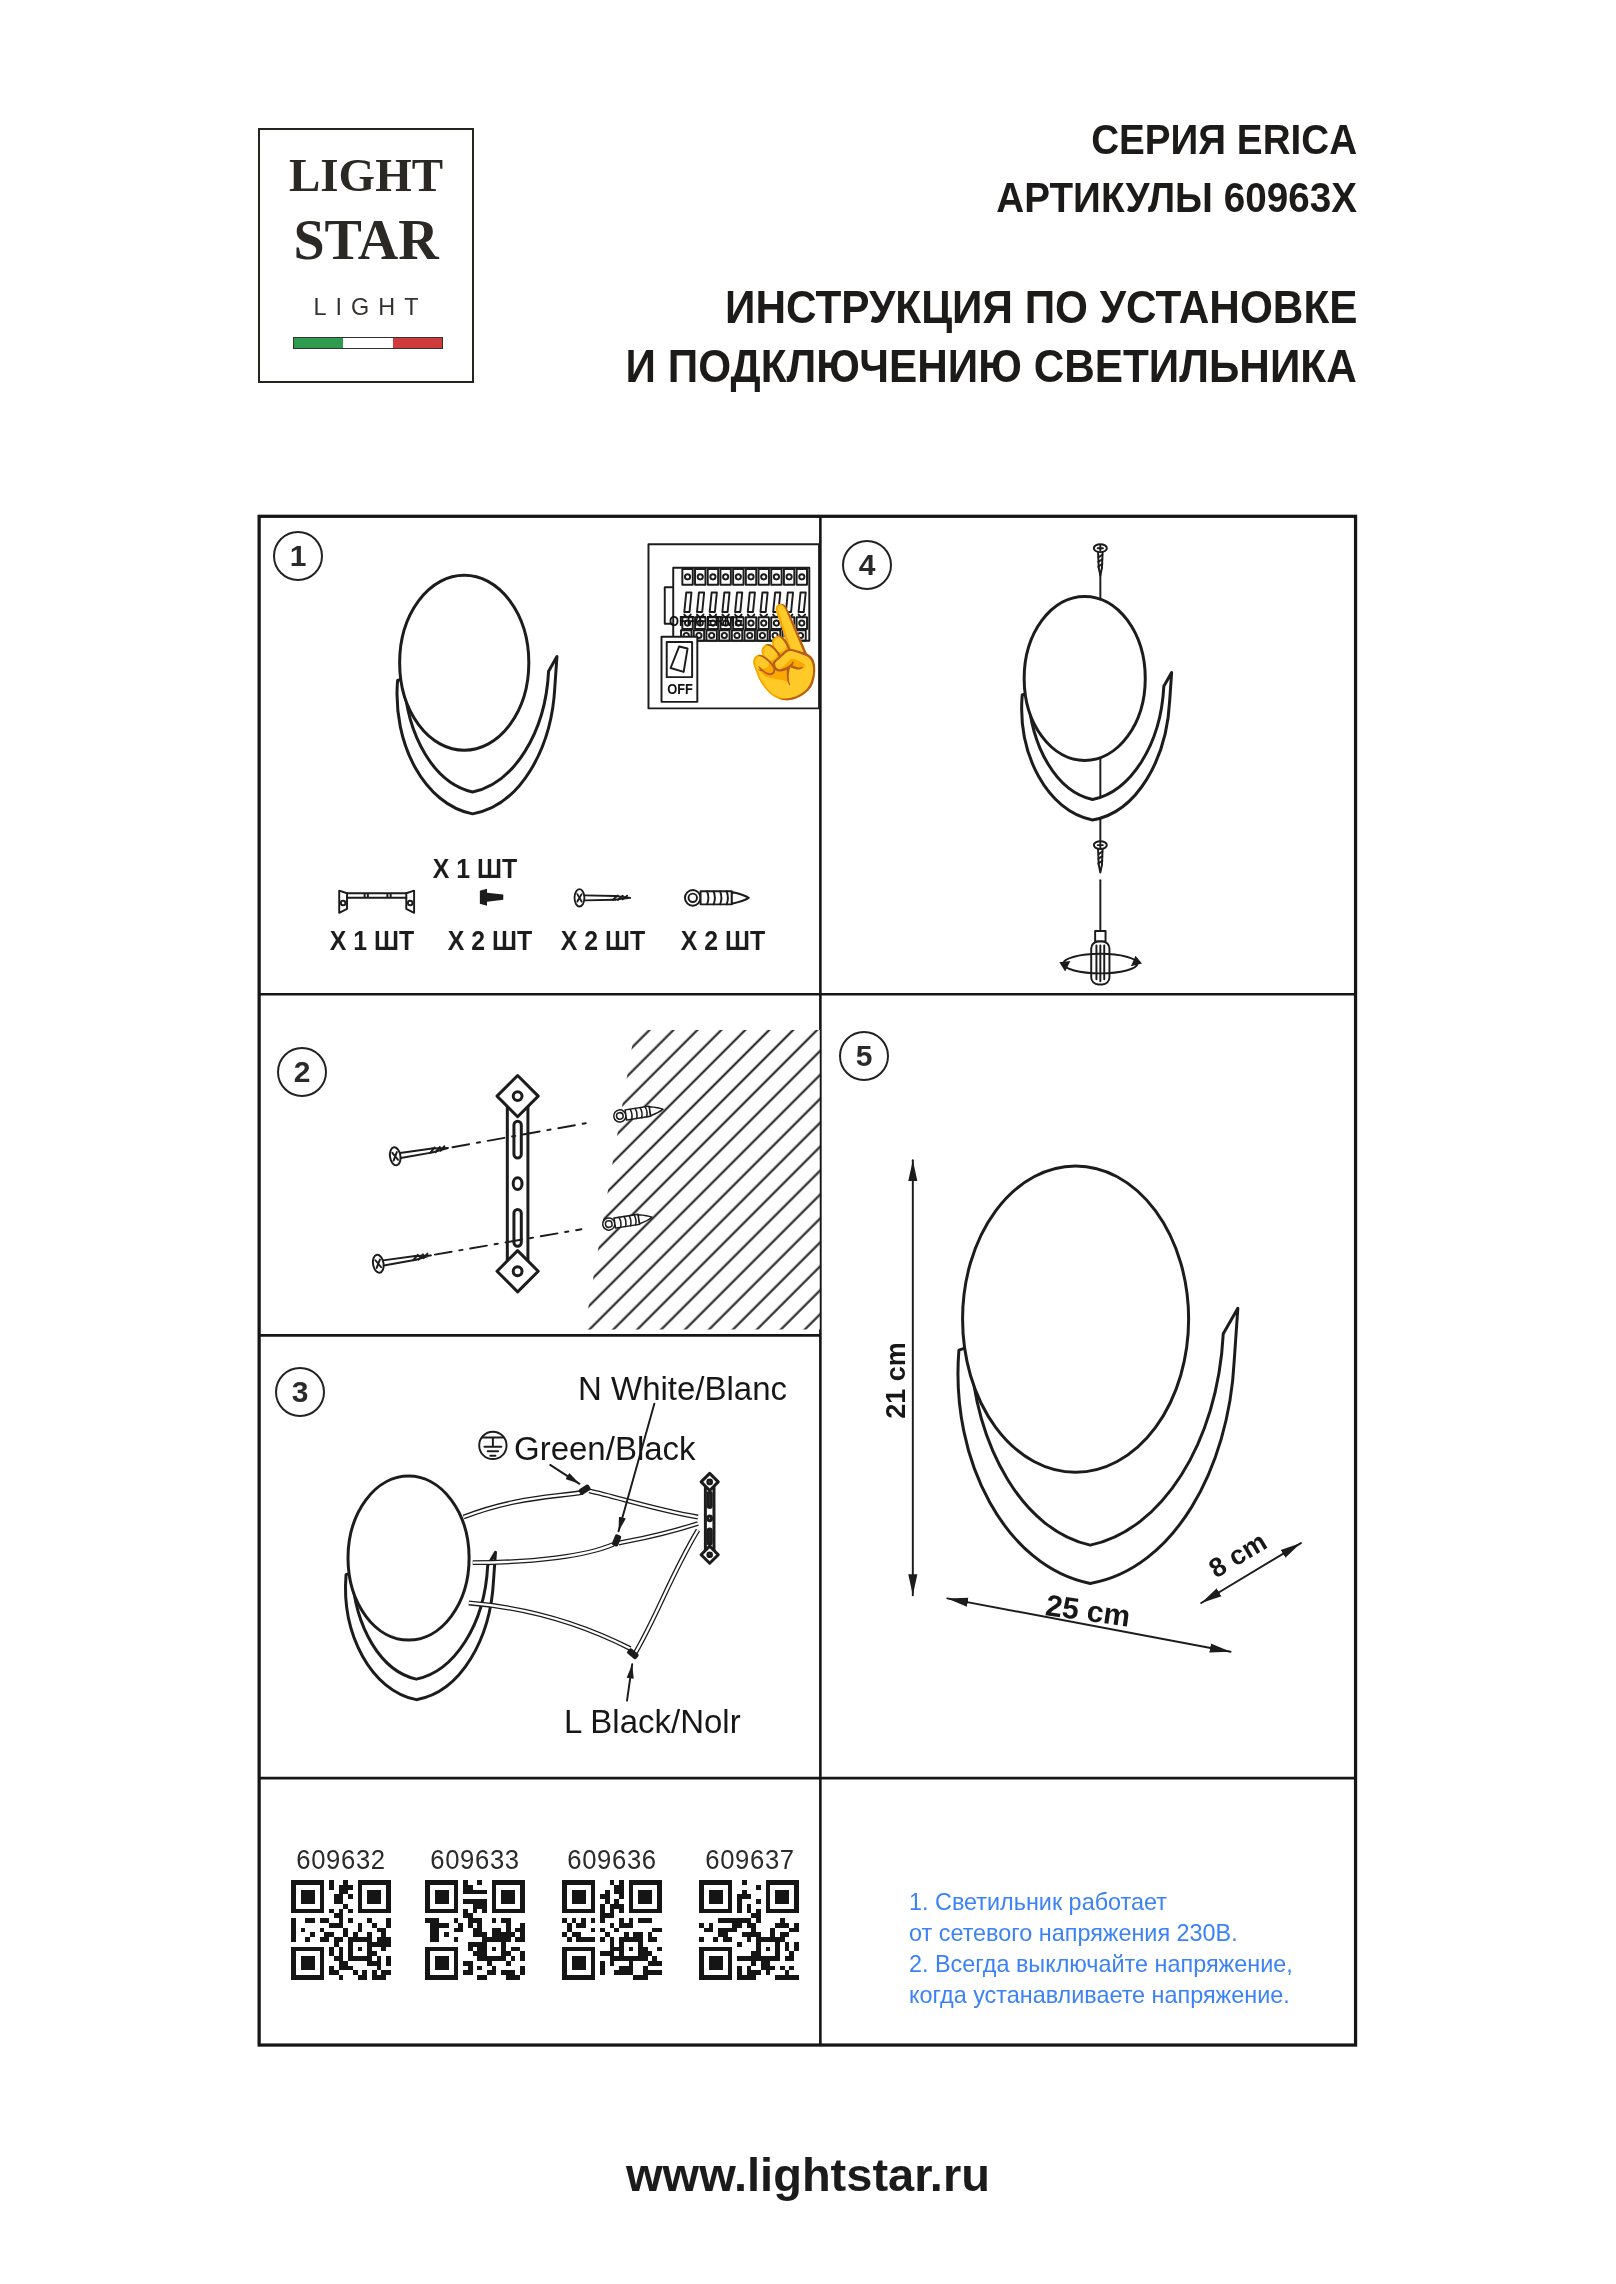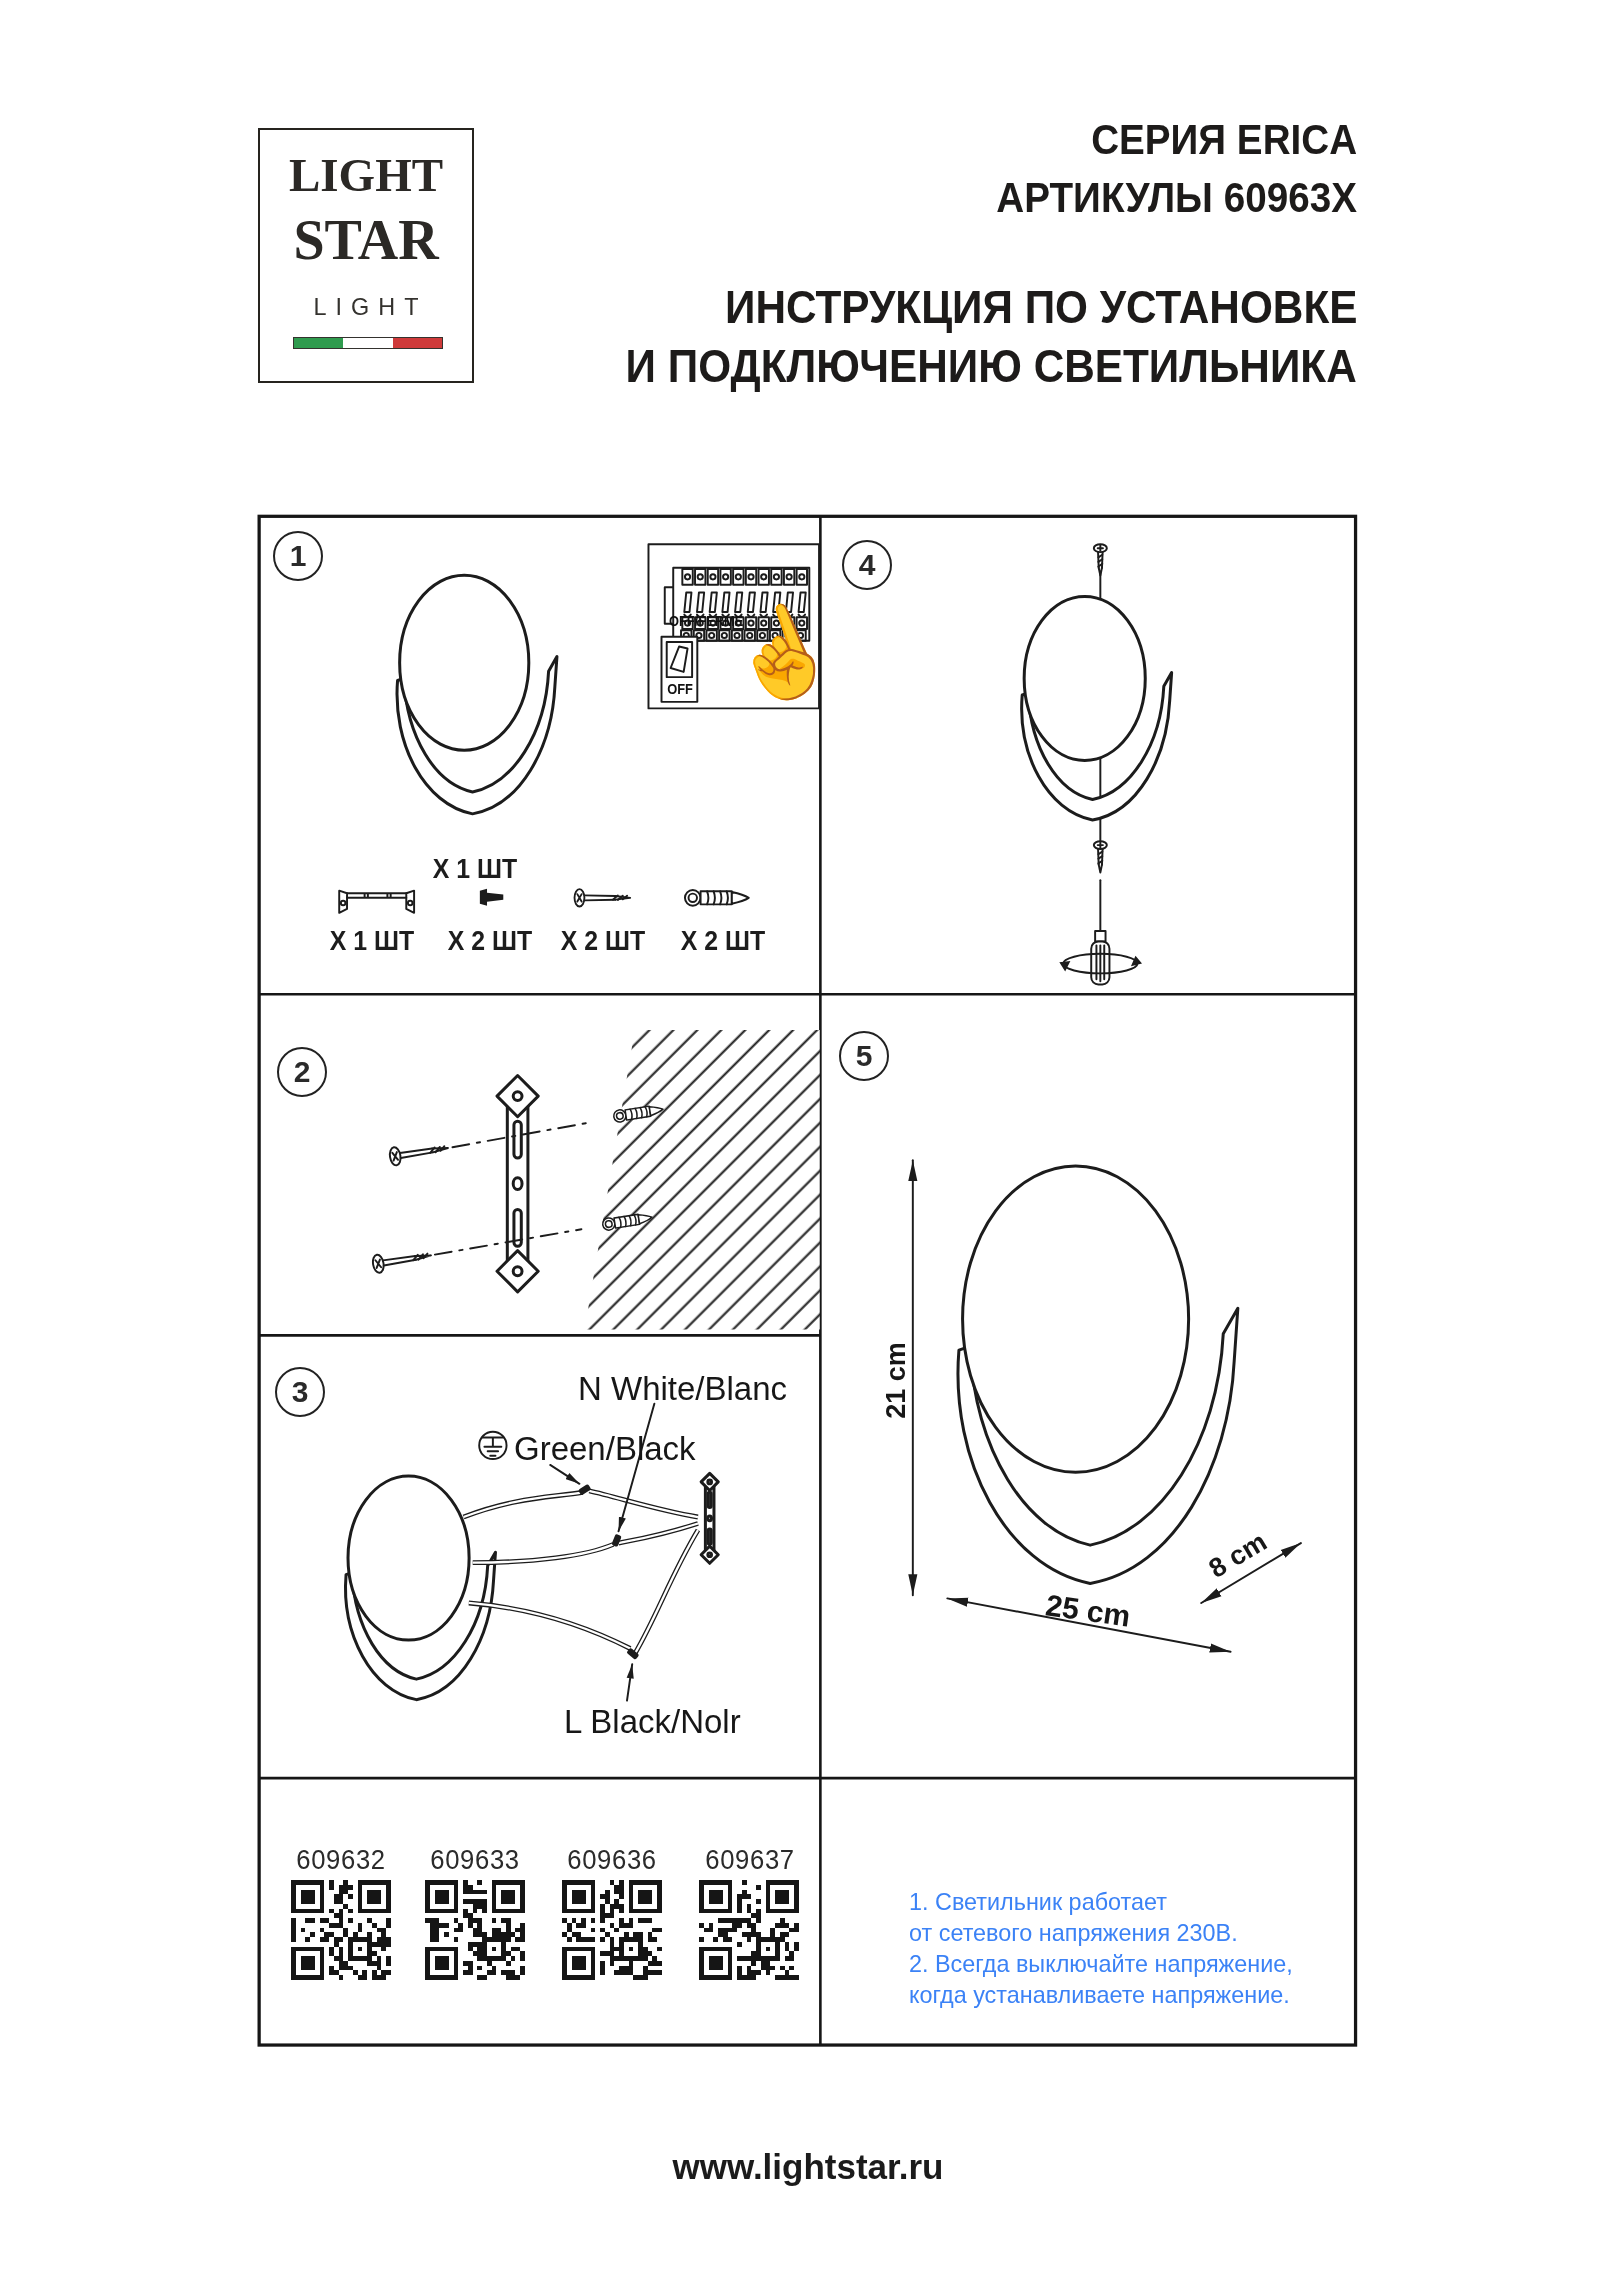--- a/index.html
+++ b/index.html
@@ -35,21 +35,21 @@
   
   .qty{font-weight:700;font-size:27px;color:#1d1d1d;text-align:center;width:104px;
        transform:scaleX(.92);white-space:nowrap;}
   .wire-label{font-size:33px;color:#171717;white-space:nowrap;}
   .dim{font-weight:700;font-size:27px;color:#171717;text-align:center;width:104px;white-space:nowrap;}
   .inset-label{font-weight:700;color:#111;white-space:nowrap;transform:scaleX(.9);transform-origin:0 0;}
   .qr-num{font-size:27px;color:#2b2b2b;text-align:center;width:124px;letter-spacing:0.7px;
           transform:scaleX(.95);white-space:nowrap;}
   .notes{left:909px;top:1887px;width:430px;font-size:23.4px;line-height:31px;color:#3b82f6;}
   .notes span{display:block;}
-  .footer{left:0;right:0;top:2147px;text-align:center;font-size:35px;font-weight:700;color:#1b1b1b;}
+  .footer{left:0;right:0;top:2147px;text-align:center;font-size:47px;font-weight:700;color:#1b1b1b;}
   .hand{font-size:86px;color:#1c1c1c;transform:rotate(-22deg);line-height:1;}
 
   
   .ln{fill:none;stroke:#1c1c1c;stroke-width:3;stroke-linecap:round;stroke-linejoin:round;}
   .wt{fill:#fff;}
   .bk{fill:#1c1c1c;stroke:none;}
   .vfx{vector-effect:non-scaling-stroke;}
   .wire-o{fill:none;stroke:#1c1c1c;stroke-width:7.5;}
   .wire-i{fill:none;stroke:#fff;stroke-width:3.5;}
   .qr{position:absolute;width:100px;height:100px;}

